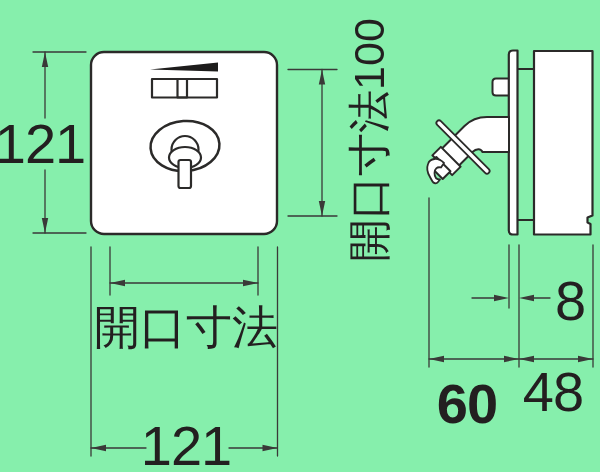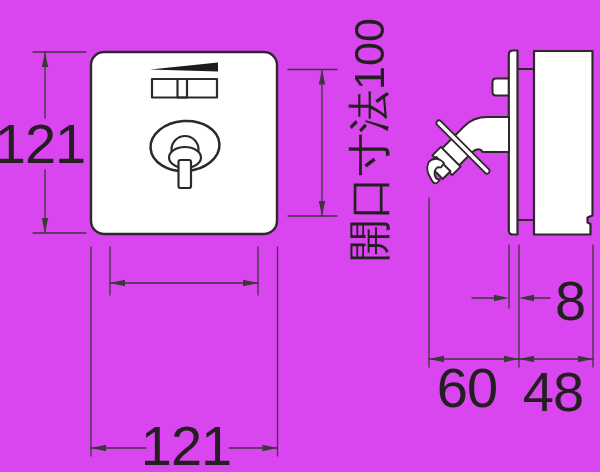--- a/index.html
+++ b/index.html
@@ -1,19 +1,19 @@
 <!DOCTYPE html>
 <html><head>
 <meta charset="utf-8">
 <style>
   html,body{margin:0;padding:0;background:#fff;}
   #canvas{
     position:relative;
     width:600px;height:472px;
-    background:#d946ef;
+    background:#86efac;
     overflow:hidden;
     font-family:"Liberation Sans", sans-serif;
   }
   #canvas svg{position:absolute;left:0;top:0;}
   .label{
     position:absolute;
     color:#231f20;
     white-space:nowrap;
     line-height:1;
     transform:translate(-50%,-50%);
@@ -87,18 +87,19 @@
         <polygon points="429,359 444,355.8 444,362.2" fill="#3a3938" stroke="none"></polygon>
         <polygon points="519,359 504,355.8 504,362.2" fill="#3a3938" stroke="none"></polygon>
         <polygon points="519,359 534,355.8 534,362.2" fill="#3a3938" stroke="none"></polygon>
         <polygon points="593,359 578,355.8 578,362.2" fill="#3a3938" stroke="none"></polygon>
       </g>
     </g>
   </svg>
 
   <div class="label num" style="left:40px;top:144px;">121</div>
   <div class="label vert" style="left:369px;top:140px;">開口寸法100</div>
+  <div class="label kanji" style="left:186px;top:327px;">開口寸法</div>
   <div class="label num" style="left:186px;top:446px;">121</div>
   <div class="label num" style="left:570px;top:301px;">8</div>
-  <div class="label num" style="left:467px;top:388px;">60</div>
+  <div class="label num" style="left:467px;top:404px;font-weight:bold;">60</div>
   <div class="label num" style="left:553px;top:392px;text-align:right;">48</div>
 
 </div>
 
 </body></html>

